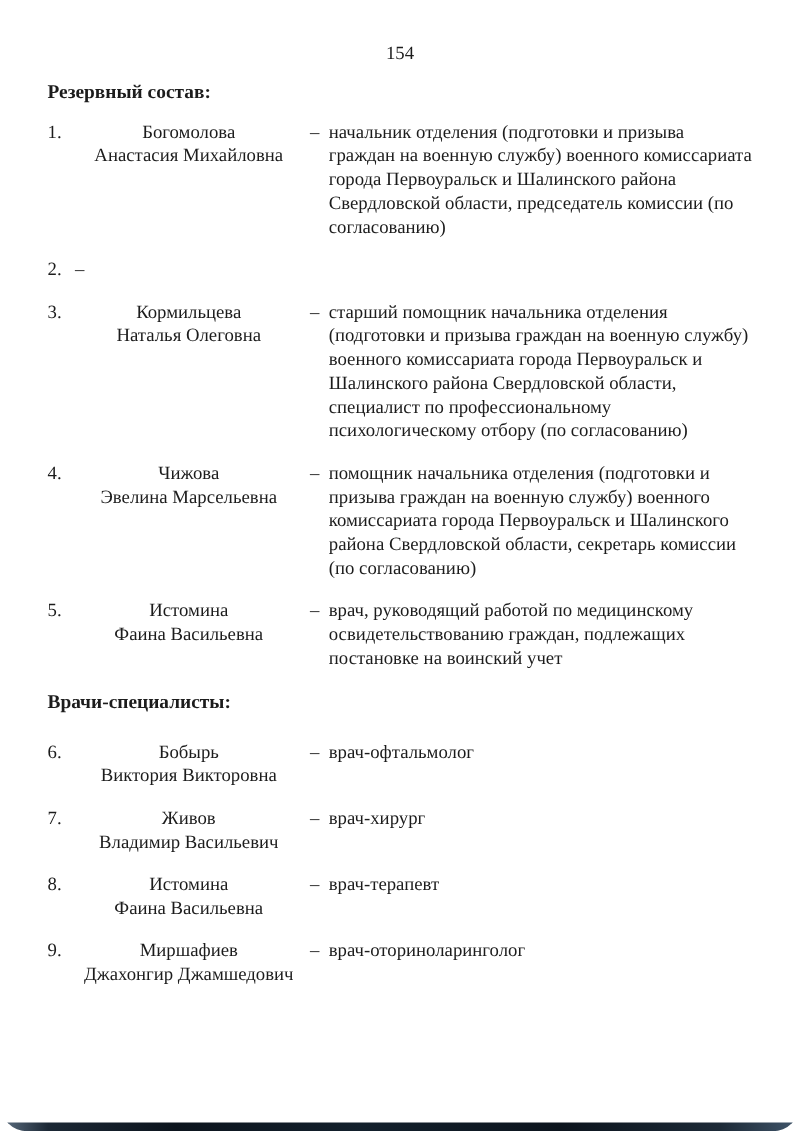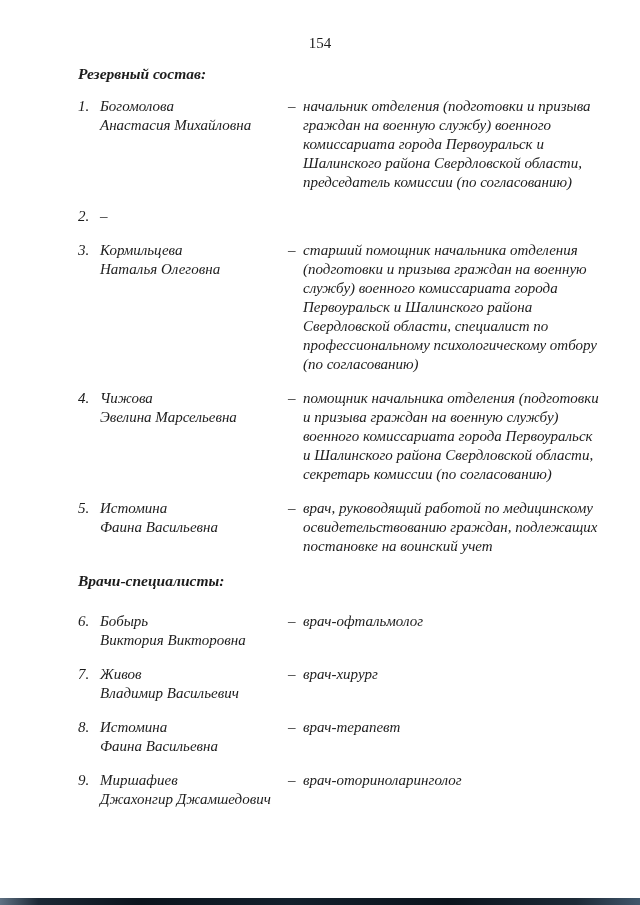--- a/index.html
+++ b/index.html
@@ -4,49 +4,49 @@
 <style>
   html, body { margin:0; padding:0; background:#ffffff; }
   .page {
     position:relative;
     width:640px; height:905px;
     background:#ffffff;
     font-family:"Liberation Serif", serif;
     color:#1c1c1c;
     overflow:hidden;
     box-sizing:border-box;
+    border-radius:22px;
   }
   .page-number {
     padding-top:34px;
     text-align:center;
     font-size:15px;
     line-height:19px;
   }
   .content {
-    padding-left:78px;
+    padding-left:38px;
     padding-right:38px;
-    font-style:italic;
   }
   .heading {
     font-weight:bold;
     font-size:15.5px;
     line-height:19px;
   }
   .heading-reserve { margin-top:11px; }
   .heading-doctors { margin-top:12px; margin-bottom:22px; }
   .entries-first { margin-top:14px; }
   .entry {
     display:grid;
     grid-template-columns:22px 188px 15px 1fr;
     font-size:15px;
     line-height:19px;
     margin-bottom:15px;
   }
   .entry .num { }
-  .entry .name { padding-right:6px; }
+  .entry .name { padding-right:6px;text-align:center; }
   .entry .dash { }
   .entry .role { }
   .scan-edge {
     position:absolute;
     left:0; right:0; bottom:0;
     height:7px;
     background:linear-gradient(90deg,
       #5f7183 0%, #1c2835 6%, #0c141d 22%, #13202c 45%,
       #0c141d 70%, #1d2a37 90%, #41566b 100%);
   }

